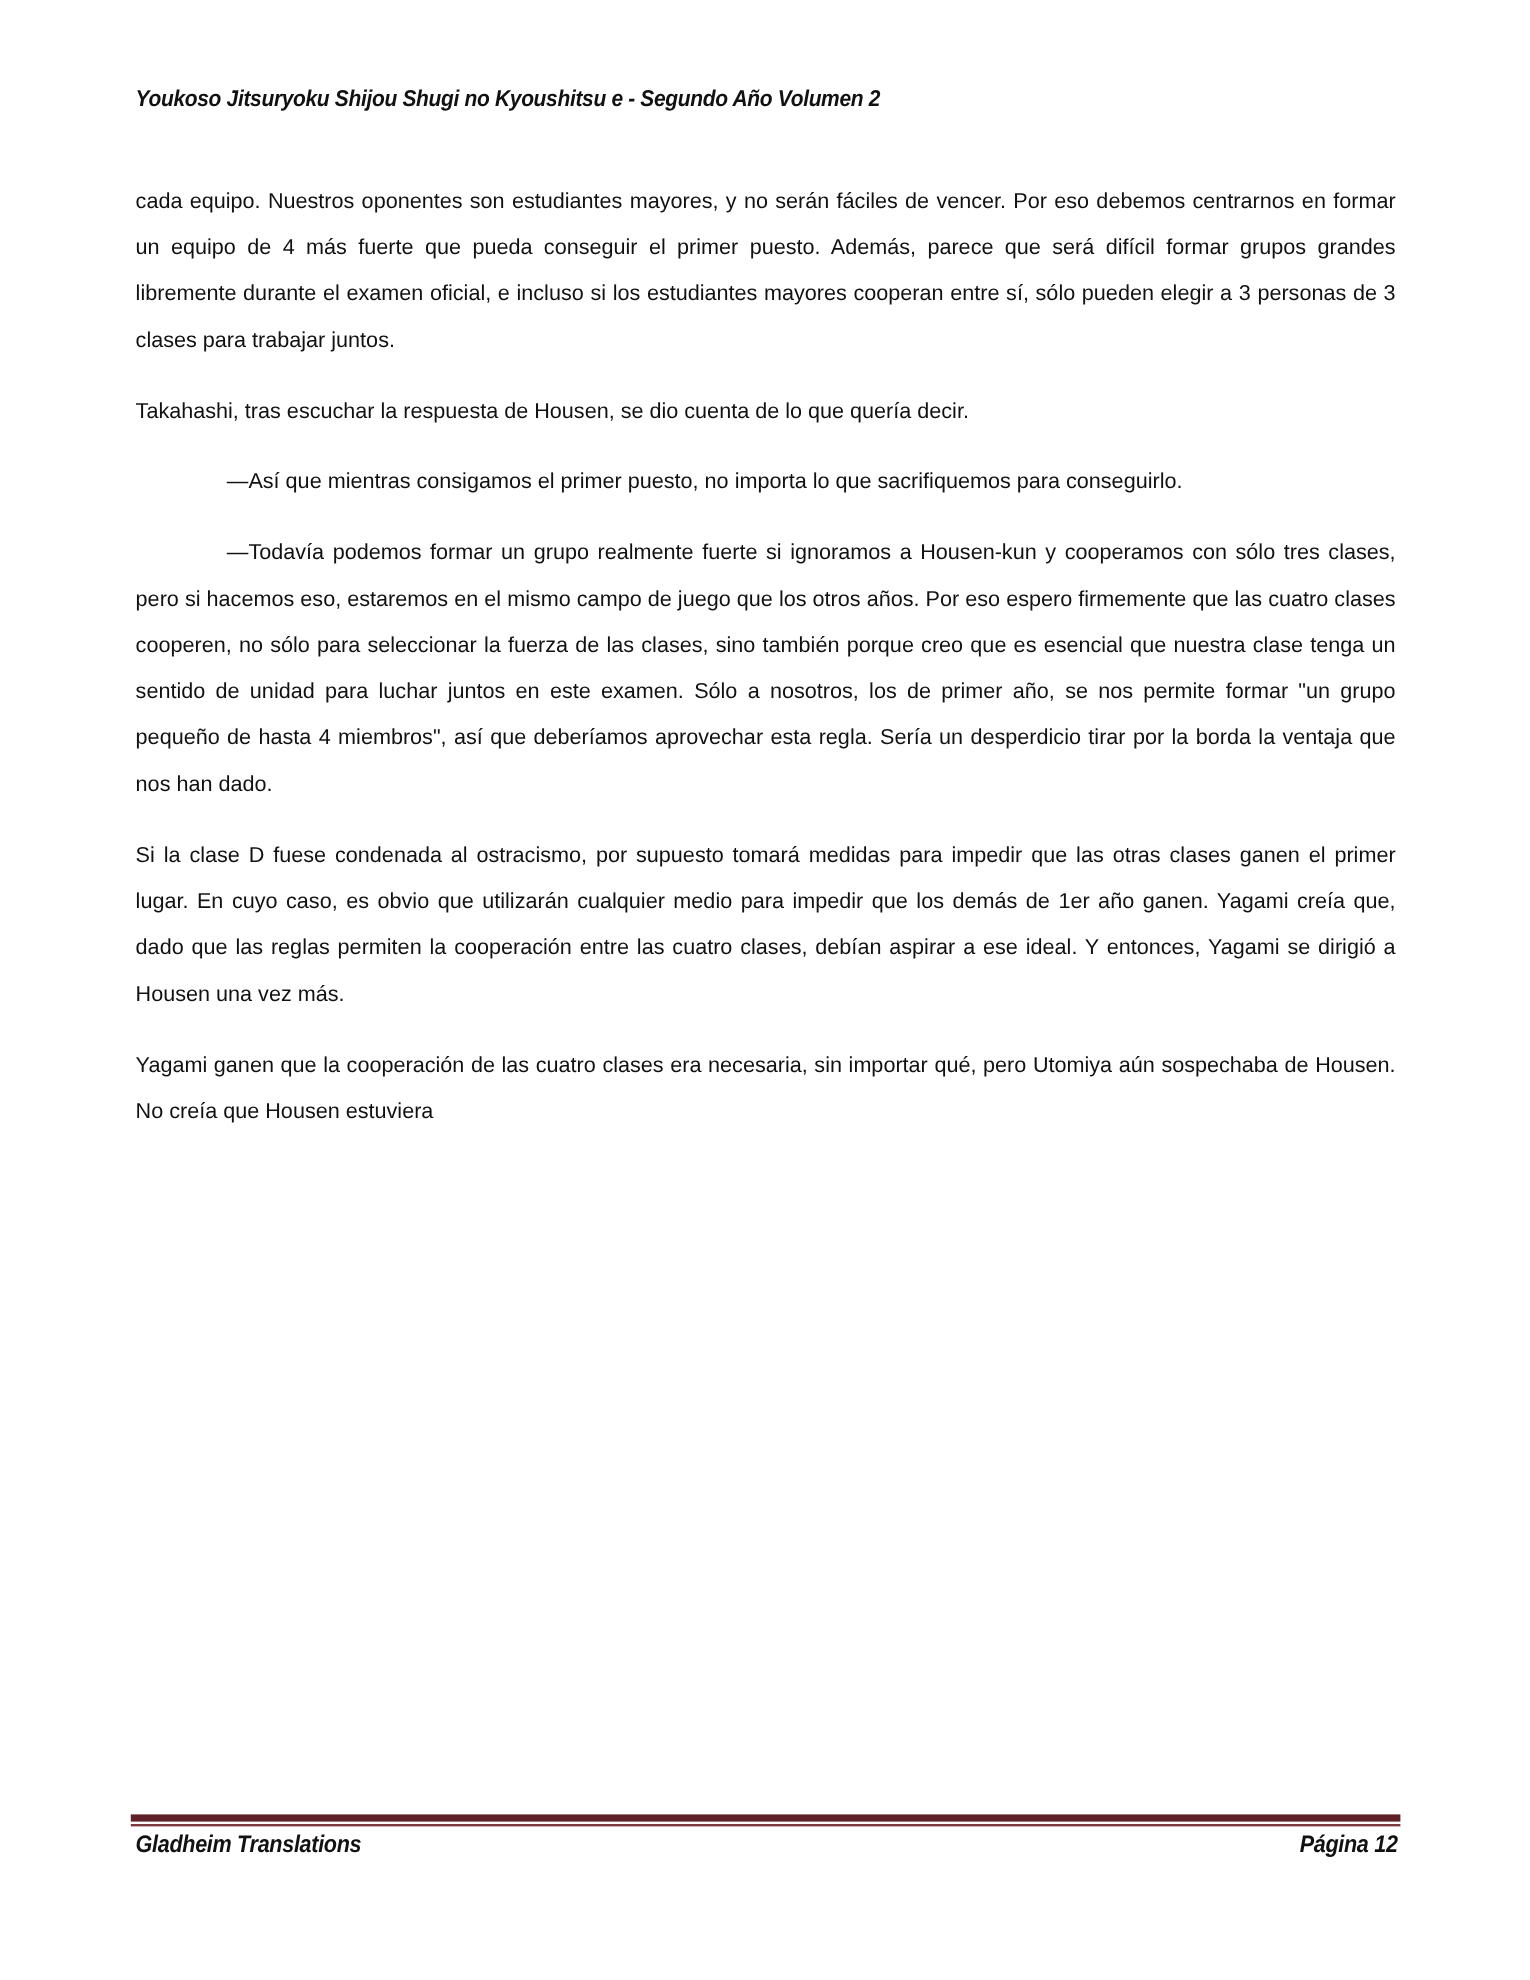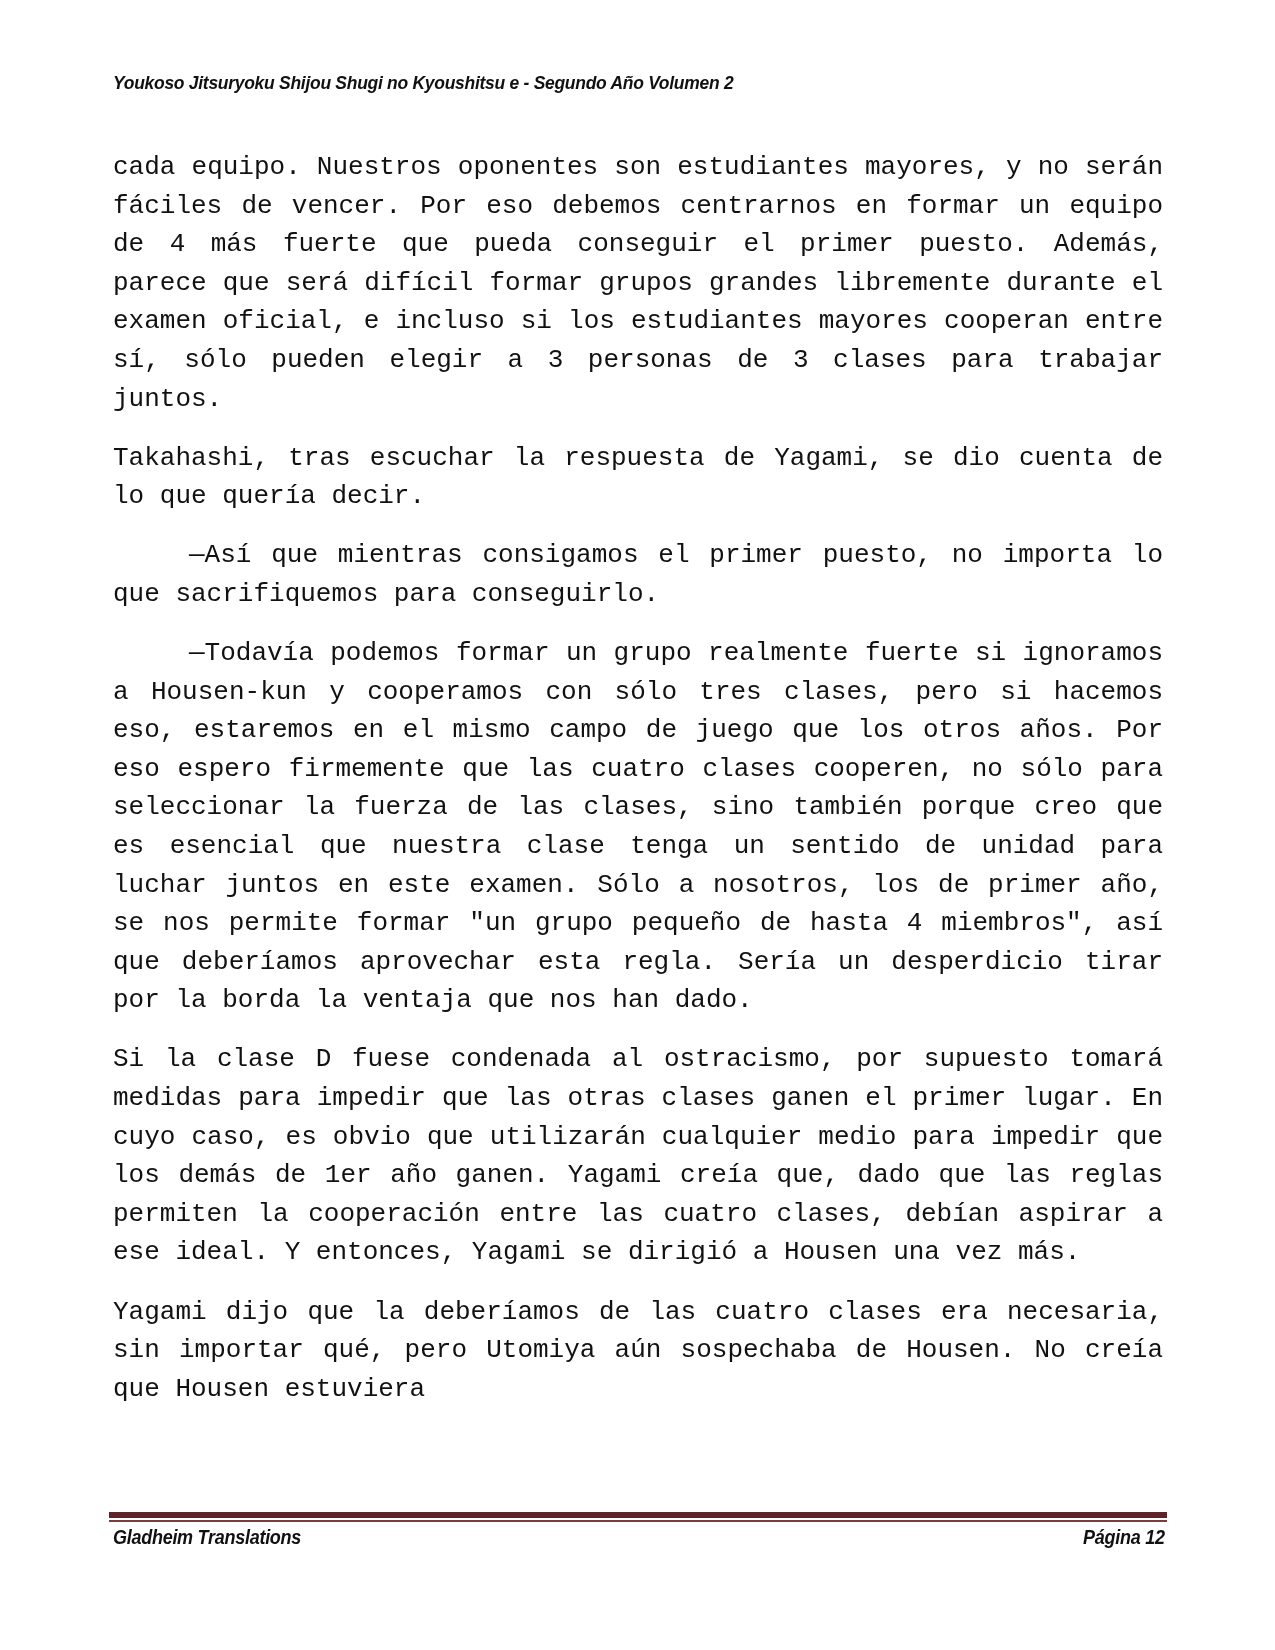--- a/index.html
+++ b/index.html
@@ -5,21 +5,21 @@
   html, body { margin: 0; padding: 0; background: #ffffff; }
   body { width: 1275px; height: 1650px; position: relative; overflow: hidden; }
   .header {
     position: absolute; left: 113px; top: 72px; width: 1050px;
     font-family: "Liberation Sans", sans-serif; font-weight: bold; font-style: italic;
     font-size: 19px; color: #111; letter-spacing: -0.3px;
     transform: scaleX(0.92); transform-origin: left center;
   }
   .body-text {
     position: absolute; left: 113px; top: 148px; width: 1050px;
-    font-family: Liberation Mono, monospace; font-size: 26px; line-height: 38.6px;
+    font-family: Liberation Sans, sans-serif; font-size: 18px; line-height: 38.6px;
     color: #111; text-align: justify;
   }
   .body-text p { margin: 0 0 20.5px 0; }
   .body-text p.indent { text-indent: 76px; }
   .footer-rule-thick {
     position: absolute; left: 109px; top: 1512px; width: 1058px; height: 6px;
     background: #5e2228;
   }
   .footer-rule-thin {
     position: absolute; left: 109px; top: 1520px; width: 1058px; height: 2px;
@@ -33,23 +33,23 @@
   .footer-left { left: 113px; transform: scaleX(0.9); transform-origin: left center; }
   .footer-right { right: 110px; transform: scaleX(0.9); transform-origin: right center; }
 </style>
 </head>
 <body>
 
 <div class="header">Youkoso Jitsuryoku Shijou Shugi no Kyoushitsu e - Segundo Año Volumen 2</div>
 
 <div class="body-text">
   <p>cada equipo. Nuestros oponentes son estudiantes mayores, y no serán fáciles de vencer. Por eso debemos centrarnos en formar un equipo de 4 más fuerte que pueda conseguir el primer puesto. Además, parece que será difícil formar grupos grandes libremente durante el examen oficial, e incluso si los estudiantes mayores cooperan entre sí, sólo pueden elegir a 3 personas de 3 clases para trabajar juntos.</p>
-  <p>Takahashi, tras escuchar la respuesta de Yagami, se dio cuenta de lo que quería decir.</p>
+  <p>Takahashi, tras escuchar la respuesta de Housen, se dio cuenta de lo que quería decir.</p>
   <p class="indent">—Así que mientras consigamos el primer puesto, no importa lo que sacrifiquemos para conseguirlo.</p>
   <p class="indent">—Todavía podemos formar un grupo realmente fuerte si ignoramos a Housen-kun y cooperamos con sólo tres clases, pero si hacemos eso, estaremos en el mismo campo de juego que los otros años. Por eso espero firmemente que las cuatro clases cooperen, no sólo para seleccionar la fuerza de las clases, sino también porque creo que es esencial que nuestra clase tenga un sentido de unidad para luchar juntos en este examen. Sólo a nosotros, los de primer año, se nos permite formar "un grupo pequeño de hasta 4 miembros", así que deberíamos aprovechar esta regla. Sería un desperdicio tirar por la borda la ventaja que nos han dado.</p>
   <p>Si la clase D fuese condenada al ostracismo, por supuesto tomará medidas para impedir que las otras clases ganen el primer lugar. En cuyo caso, es obvio que utilizarán cualquier medio para impedir que los demás de 1er año ganen. Yagami creía que, dado que las reglas permiten la cooperación entre las cuatro clases, debían aspirar a ese ideal. Y entonces, Yagami se dirigió a Housen una vez más.</p>
-  <p>Yagami dijo que la deberíamos de las cuatro clases era necesaria, sin importar qué, pero Utomiya aún sospechaba de Housen. No creía que Housen estuviera</p>
+  <p>Yagami ganen que la cooperación de las cuatro clases era necesaria, sin importar qué, pero Utomiya aún sospechaba de Housen. No creía que Housen estuviera</p>
 </div>
 
 <div class="footer-rule-thick"></div>
 <div class="footer-rule-thin"></div>
 <div class="footer-left">Gladheim Translations</div>
 <div class="footer-right">Página 12</div>
 
 </body></html>

